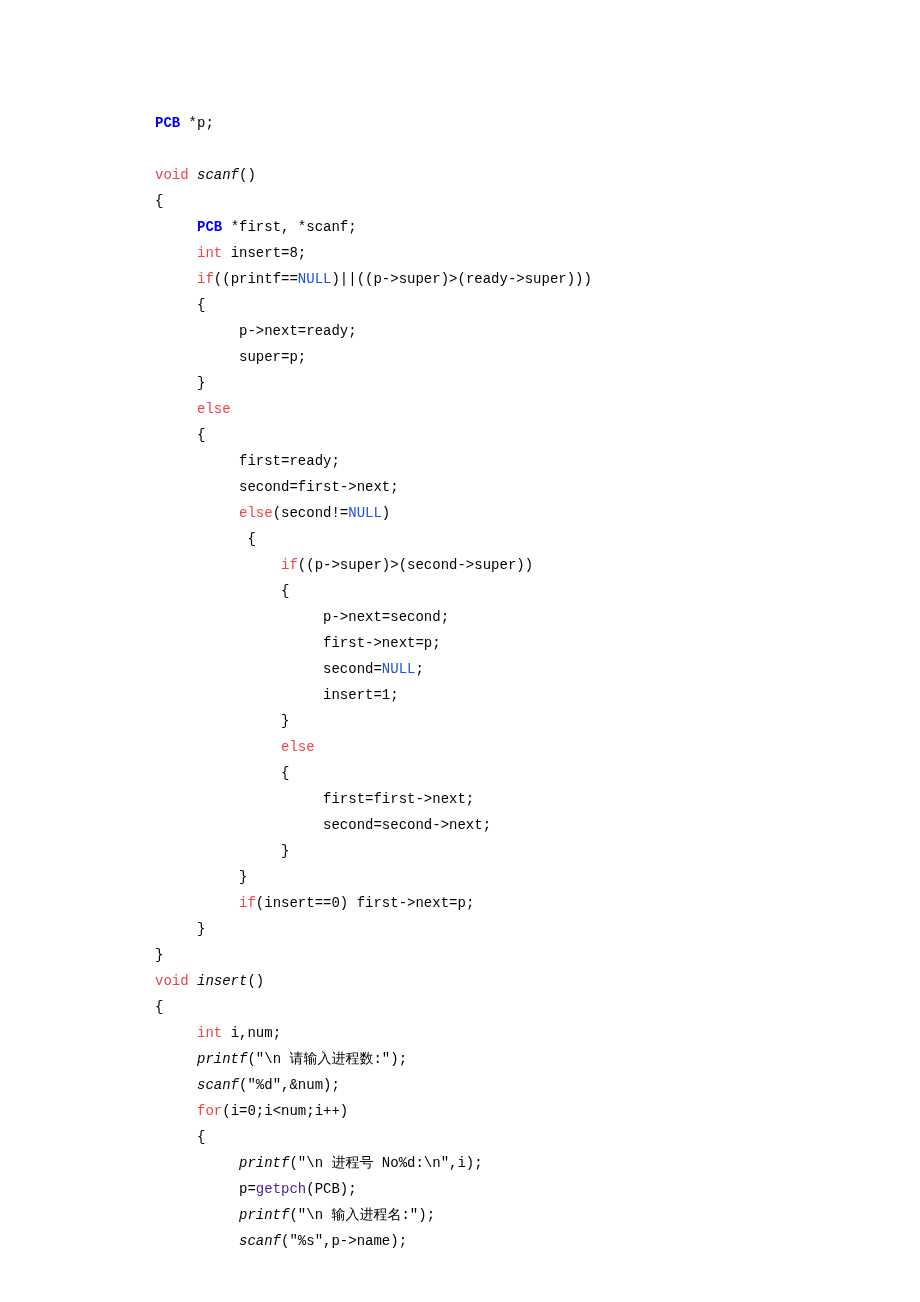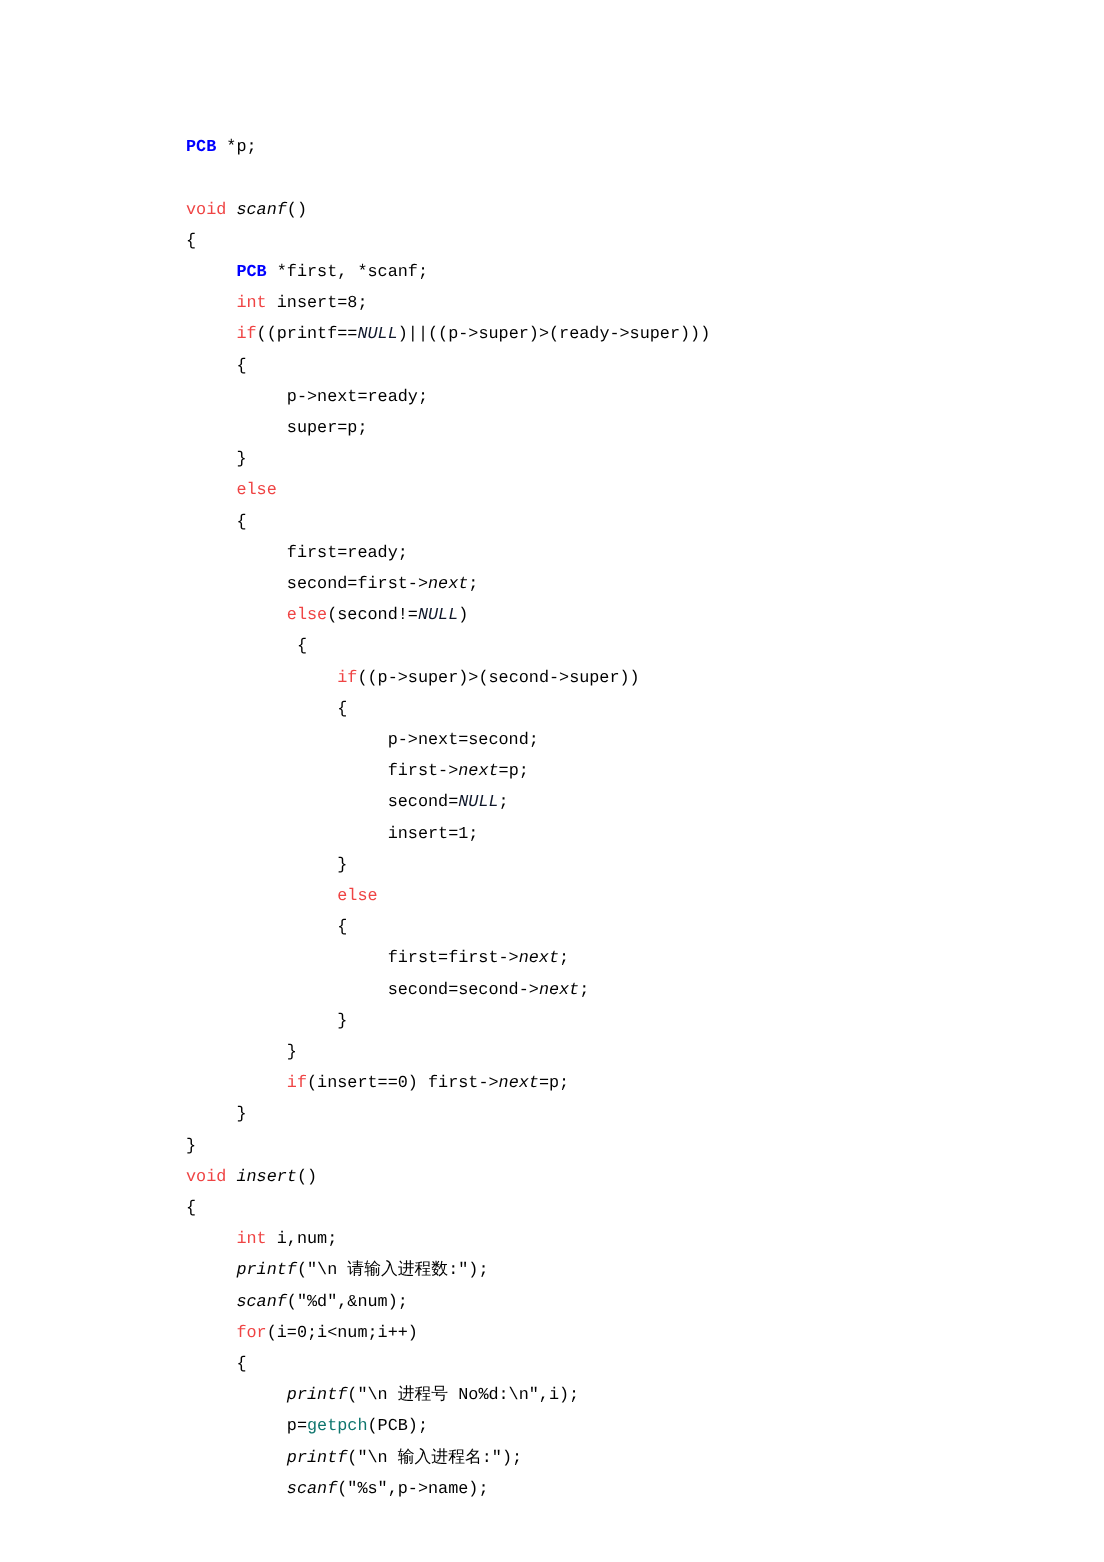--- a/index.html
+++ b/index.html
@@ -18,23 +18,23 @@
     box-sizing: border-box;
   }
   pre.code {
     margin: 0;
     font-family: inherit;
     white-space: pre;
   }
   .kw { color: #ef4444; }        
   .type { color: #0000ff; font-weight: bold; }      
   .fn { font-style: italic; }    
-  .nullc { color: #0f172a; font-style: italic; }  
-  .mbr { font-style: italic; }   
-  .call { color: #0f766e; }
+  .nullc { color: #1d4ed8; }  
+  .mbr { }   
+  .call { color: #4c1d95; }
 </style>
 </head>
 <body>
 
 <div class="page">
   <pre class="code" id="code-host"><span><span></span><span class="type">PCB</span><span> *p;</span>
 </span><span>
 </span><span><span></span><span class="kw">void</span><span> </span><span class="fn">scanf</span><span>()</span>
 </span><span><span></span><span>{</span>
 </span><span><span>     </span><span class="type">PCB</span><span> *first, *scanf;</span>

